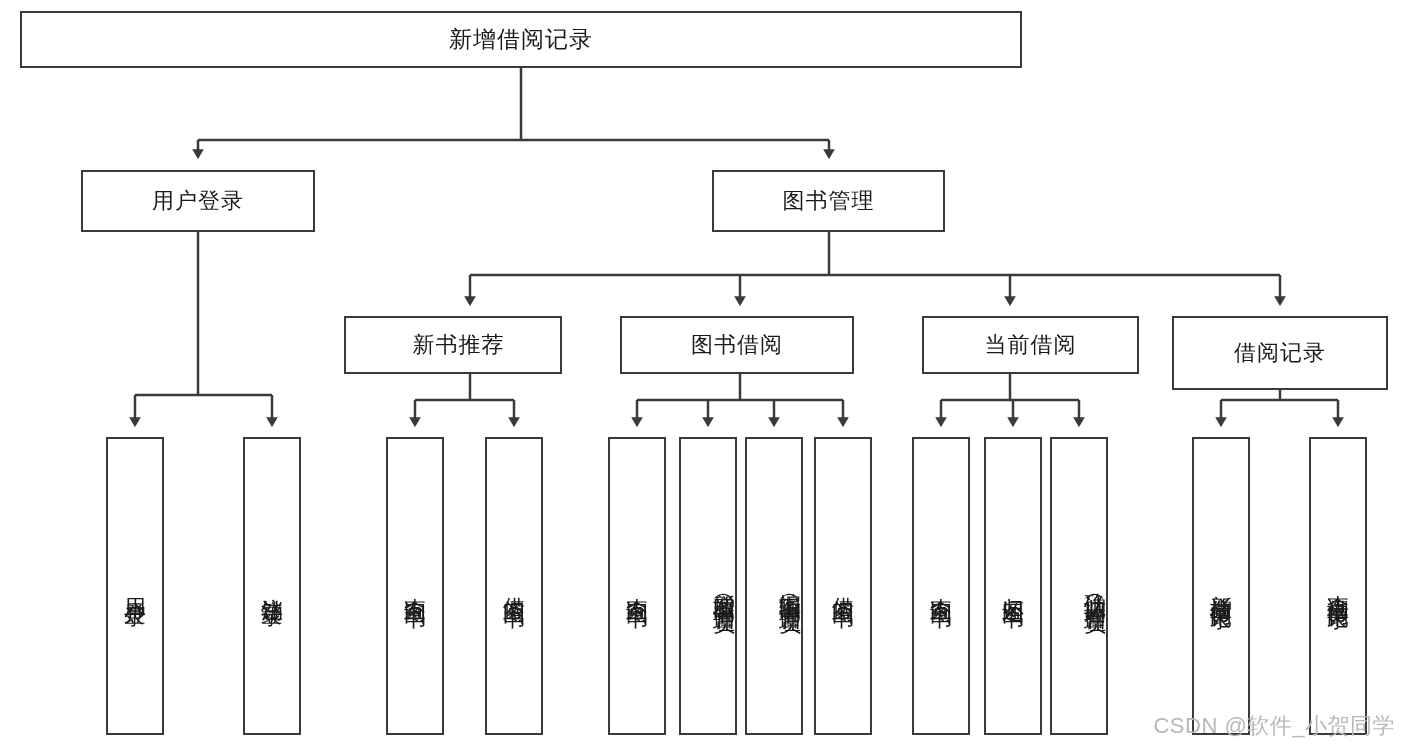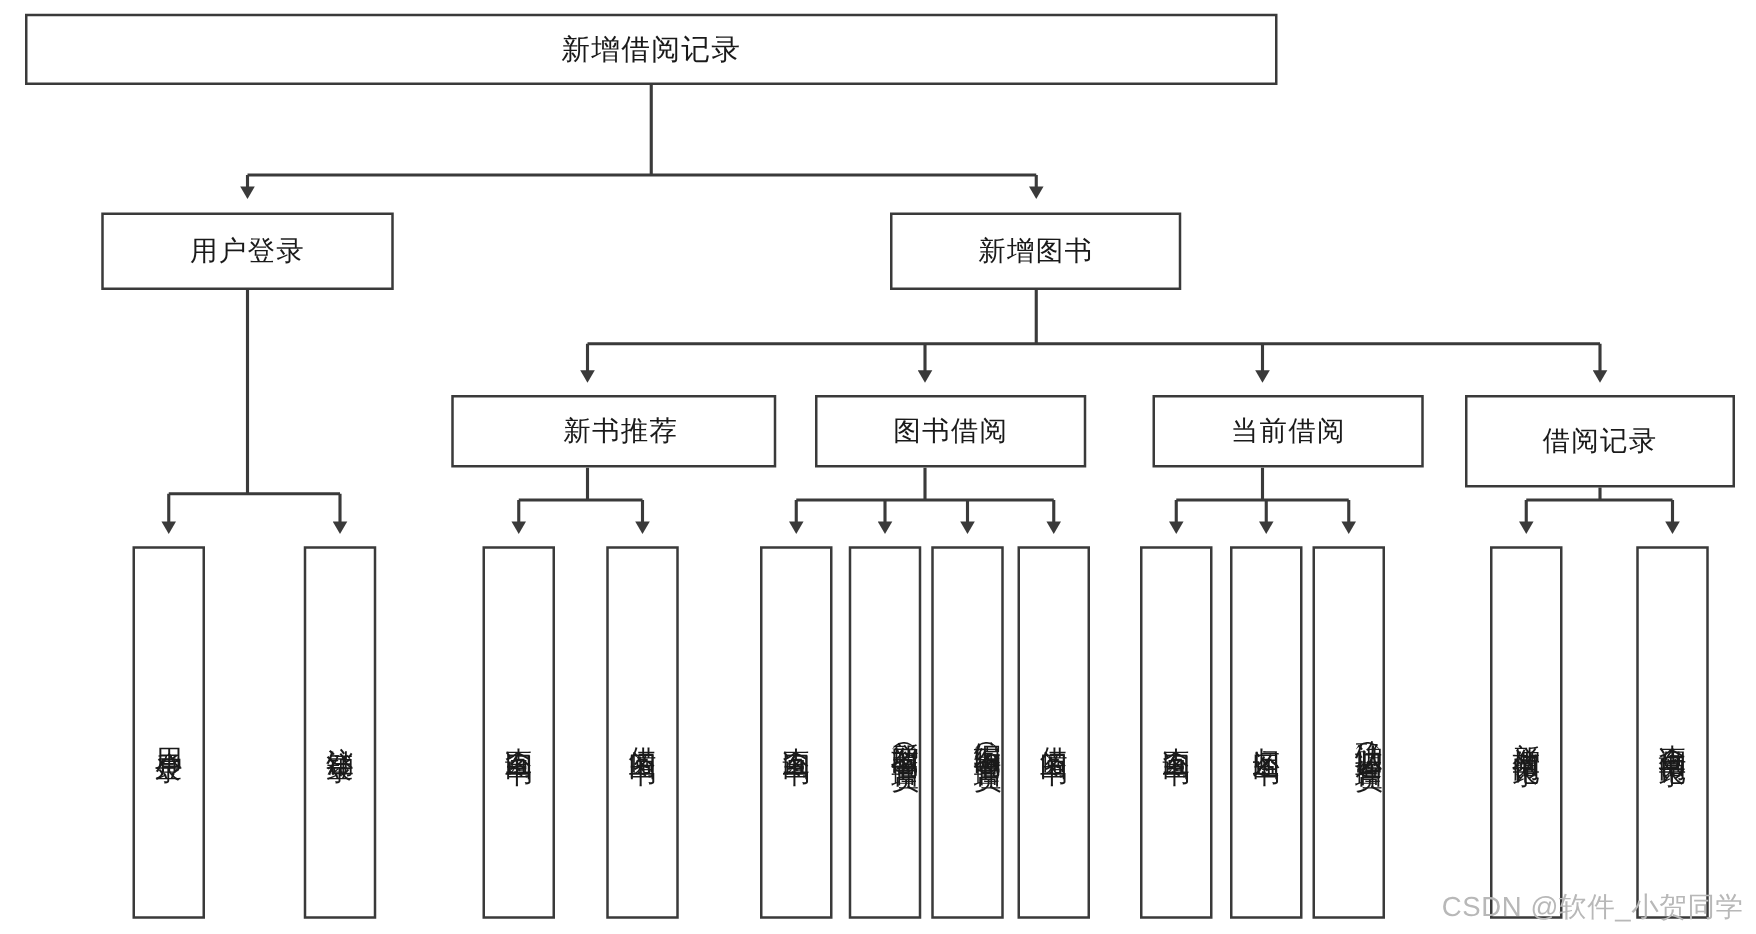--- a/index.html
+++ b/index.html
@@ -119,24 +119,24 @@
       <path d="M 1280 374 L 1280 400"></path>
       <path d="M 1221 400 L 1338 400"></path>
       <path d="M 1221 400 L 1221 418" marker-end="url(#arrow)"></path>
       <path d="M 1338 400 L 1338 418" marker-end="url(#arrow)"></path>
     </g>
   </svg>
 
   <div class="node node-h node-root" style="left: 20px; top: 11px; width: 1002px; height: 57px;">新增借阅记录</div>
 
   <div class="node node-h" style="left: 81px; top: 170px; width: 234px; height: 62px;">用户登录</div>
-  <div class="node node-h" style="left: 712px; top: 170px; width: 233px; height: 62px;">新增图书</div>
+  <div class="node node-h" style="left: 712px; top: 170px; width: 233px; height: 62px;">图书管理</div>
 
-  <div class="node node-h" style="left: 361px; top: 316px; width: 260px; height: 58px; padding-left: 11px;">新书推荐</div>
-  <div class="node node-h" style="left: 652px; top: 316px; width: 217px; height: 58px;">图书借阅</div>
+  <div class="node node-h" style="left: 344px; top: 316px; width: 218px; height: 58px; padding-left: 11px;">新书推荐</div>
+  <div class="node node-h" style="left: 620px; top: 316px; width: 234px; height: 58px;">图书借阅</div>
   <div class="node node-h" style="left: 902px; top: 316px; width: 217px; height: 58px; margin-left: 20px;">当前借阅</div>
   <div class="node node-h" style="left: 1172px; top: 316px; width: 216px; height: 74px;">借阅记录</div>
 
   <div class="node node-v centered" style="left: 106px; top: 437px; width: 58px; height: 298px;">用户登录</div>
   <div class="node node-v centered" style="left: 243px; top: 437px; width: 58px; height: 298px;">注销登录</div>
   <div class="node node-v centered" style="left: 386px; top: 437px; width: 58px; height: 298px;">查询图书</div>
   <div class="node node-v centered" style="left: 485px; top: 437px; width: 58px; height: 298px;">借阅图书</div>
   <div class="node node-v centered" style="left: 608px; top: 437px; width: 58px; height: 298px;">查询图书</div>
   <div class="node node-v" style="left: 679px; top: 437px; width: 58px; height: 298px;">新增图书（管理员）</div>
   <div class="node node-v" style="left: 745px; top: 437px; width: 58px; height: 298px;">编辑图书（管理员）</div>

